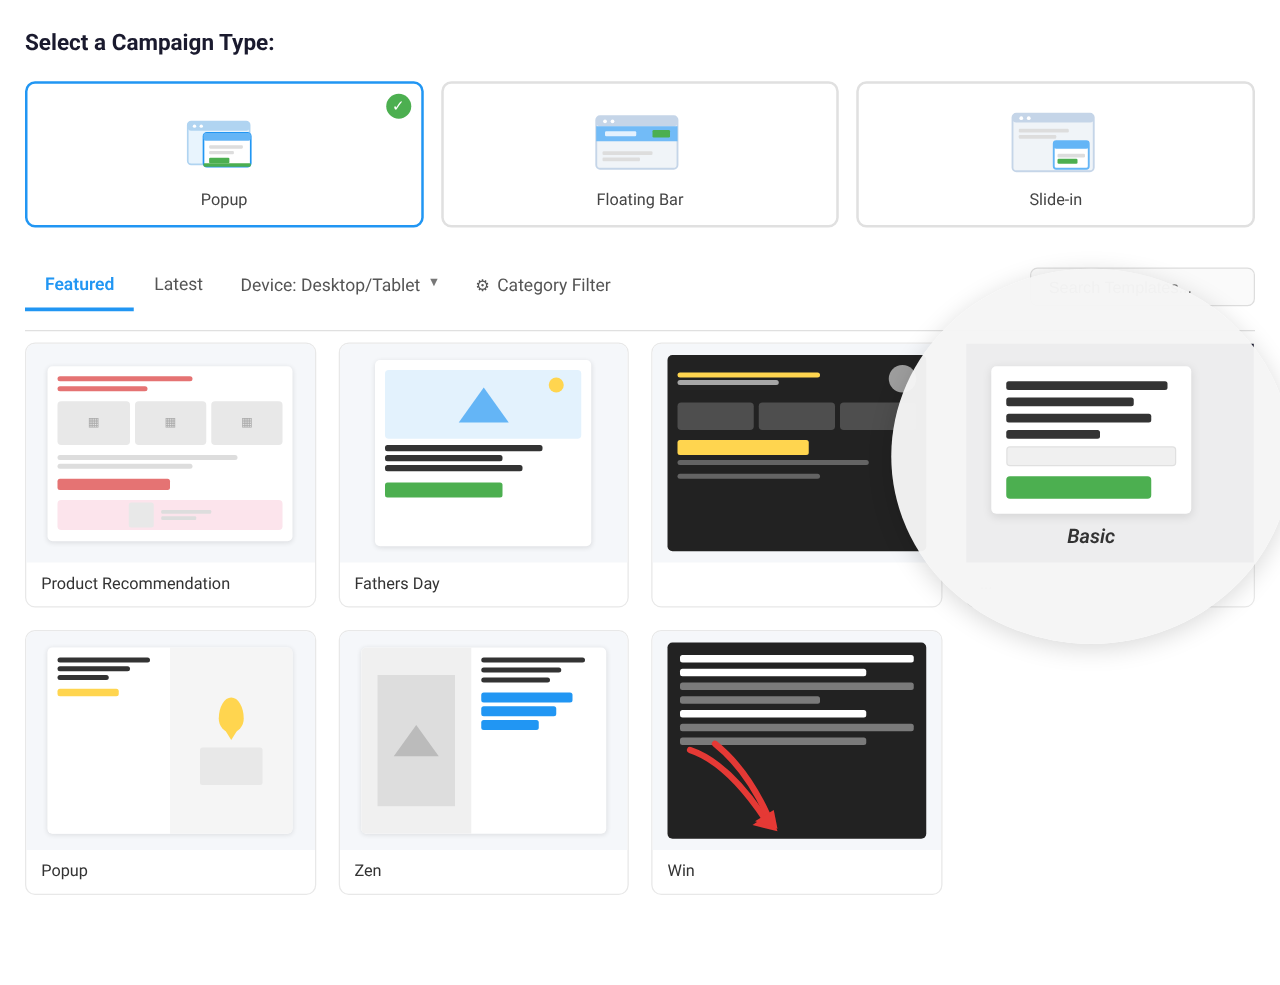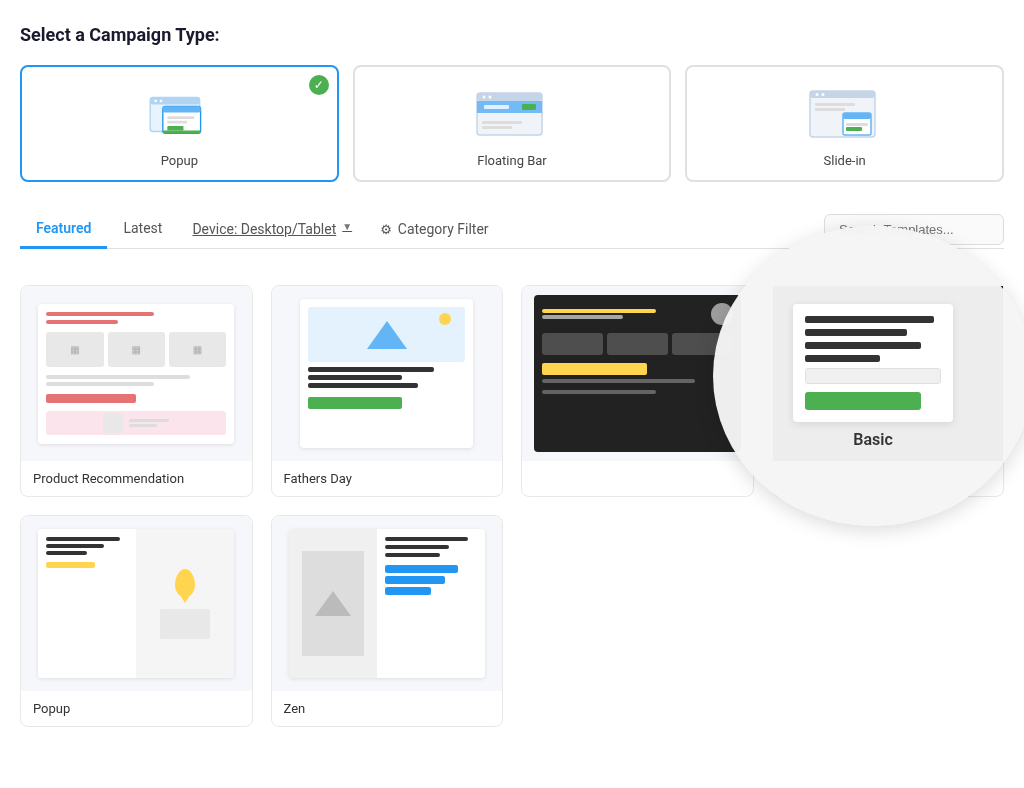--- a/index.html
+++ b/index.html
@@ -88,22 +88,22 @@
       width: 72px;
       height: 55px;
     }
 
     
     .filter-bar {
       display: flex;
       align-items: center;
       gap: 0;
       border-bottom: 1px solid #e0e0e0;
-      margin-bottom: 36px;
-      padding-bottom: 0;
+      margin-bottom: 9px;
+      padding-bottom: 16px;
     }
 
     .filter-tab {
       padding: 10px 16px;
       font-size: 14px;
       color: #555;
       cursor: pointer;
       border-bottom: 3px solid transparent;
       margin-bottom: -1px;
     }
@@ -395,21 +395,20 @@
     .zoom-btn { height: 18px; background: #4caf50; border-radius: 3px; width: 85%; margin-top: 2px; }
 
     
     .device-btn {
       padding: 8px 14px;
       font-size: 14px;
       color: #555;
       cursor: pointer;
       display: flex;
       gap: 6px;
-      text-decoration: underline;
     }
     .device-btn .arrow-down { font-size: 10px; color: #777; }
 
     .category-btn {
       padding: 8px 14px;
       font-size: 14px;
       color: #555;
       cursor: pointer;
       display: flex;
       align-items: center;
@@ -426,20 +425,21 @@
     .template-grid {
       display: grid;
       grid-template-columns: repeat(4, 1fr);
       gap: 18px;
       overflow: visible;
     }
 
     .col4-zoom {
       position: relative;
       overflow: visible;
+      font-style: italic;
     }
   </style>
 </head>
 <body>
 
 <div class="page-container">
 
   <h2 class="section-title">Select a Campaign Type:</h2>
 
   <div class="campaign-types">
@@ -659,17 +659,40 @@
                 <div class="zen-btn"></div>
                 <div class="zen-btn2"></div>
                 <div class="zen-btn3"></div>
               </div>
             </div>
           </div>
         </div>
         <div class="template-name">Zen</div>
       </div>
 
+      <div class="template-card">
+        <div class="template-preview" style="position:relative;">
+          <div class="preview-win">
+            <div class="win-l white w100"></div>
+            <div class="win-l white w80"></div>
+            <div class="win-l gray w100"></div>
+            <div class="win-l gray w60"></div>
+            <div class="win-l white w80"></div>
+            <div class="win-l gray w100"></div>
+            <div class="win-l gray w80"></div>
+          </div>
+
+          <svg style="position:absolute; bottom:10px; left:20px; z-index:5;" width="100" height="80" viewBox="0 0 100 80">
+
+            <path d="M10 10 Q40 20 70 65" stroke="#e53935" stroke-width="5" fill="none" stroke-linecap="round"></path>
+            <polygon points="60,70 75,60 80,75" fill="#e53935"></polygon>
+
+            <path d="M30 5 Q55 25 72 62" stroke="#e53935" stroke-width="5" fill="none" stroke-linecap="round"></path>
+            <polygon points="62,67 77,58 80,73" fill="#e53935"></polygon>
+          </svg>
+        </div>
+        <div class="template-name">Win</div>
+      </div>
 
     </div>
   </div>
 
 </div>
 
 </body></html>

